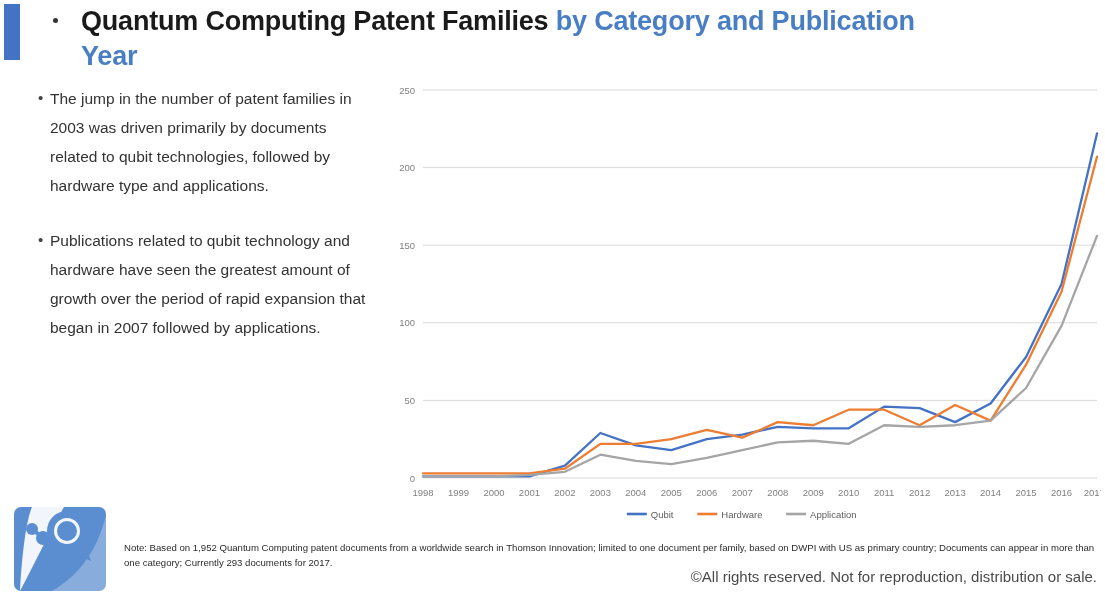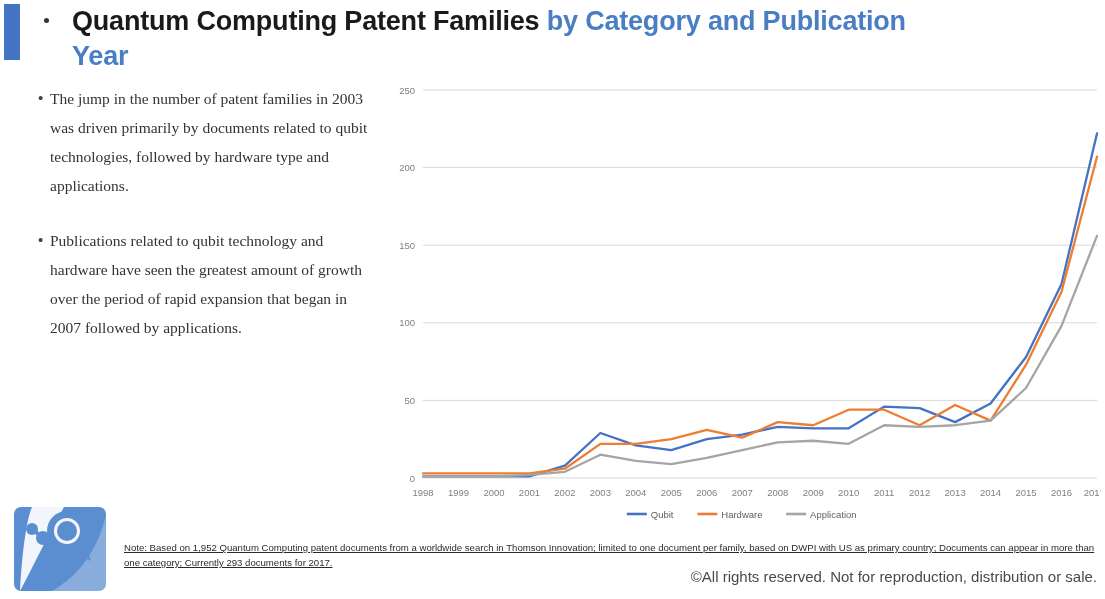--- a/index.html
+++ b/index.html
@@ -20,21 +20,21 @@
   #accent-bar {
     position: absolute;
     left: 4px;
     top: 4px;
     width: 16px;
     height: 56px;
     background: #4472c4;
   }
   #title-block {
     position: absolute;
-    left: 40px;
+    left: 49px;
     top: 4px;
     width: 880px;
   }
   #title-bullet {
     position: absolute;
     left: 4px;
     top: 14px;
     width: 5px;
     height: 5px;
     border-radius: 50%;
@@ -69,21 +69,20 @@
     width: 12px;
     font-size: 15px;
     line-height: 28px;
     color: #444;
   }
   .bullet-text {
     flex: 1 1 auto;
     font-size: 15.5px;
     line-height: 29px;
     color: #333333;
-    font-family: Liberation Serif, serif;
   }
 
   
   #chart-area {
     position: absolute;
     left: 383px;
     top: 78px;
     width: 718px;
     height: 455px;
   }
@@ -102,21 +101,20 @@
 
   
   #footnote {
     position: absolute;
     left: 124px;
     top: 540px;
     width: 975px;
     font-size: 9.6px;
     line-height: 15px;
     color: #2b2b2b;
-    text-decoration: underline;
   }
   #copyright {
     position: absolute;
     right: 8px;
     top: 568px;
     font-size: 15px;
     color: #4a4a4a;
     text-align: right;
   }
 </style>

